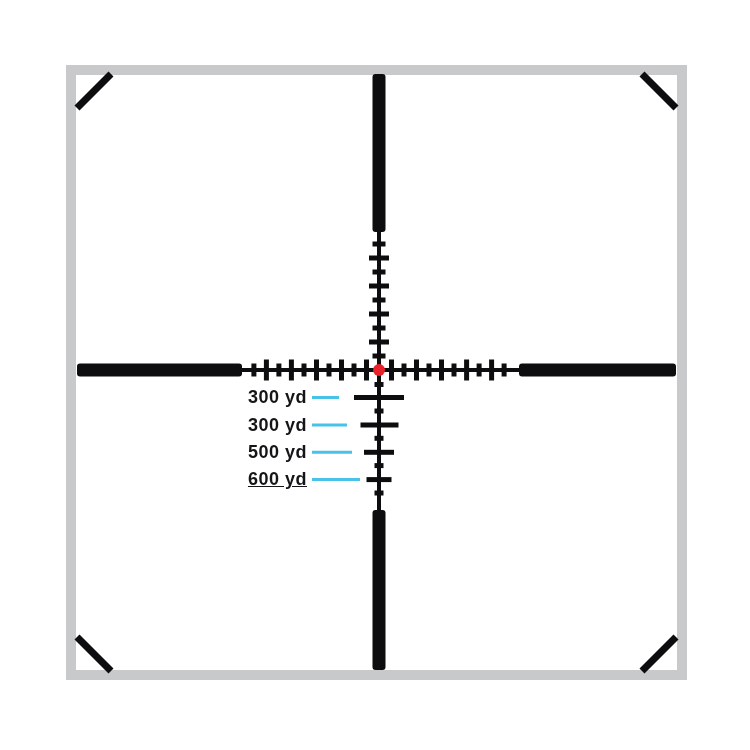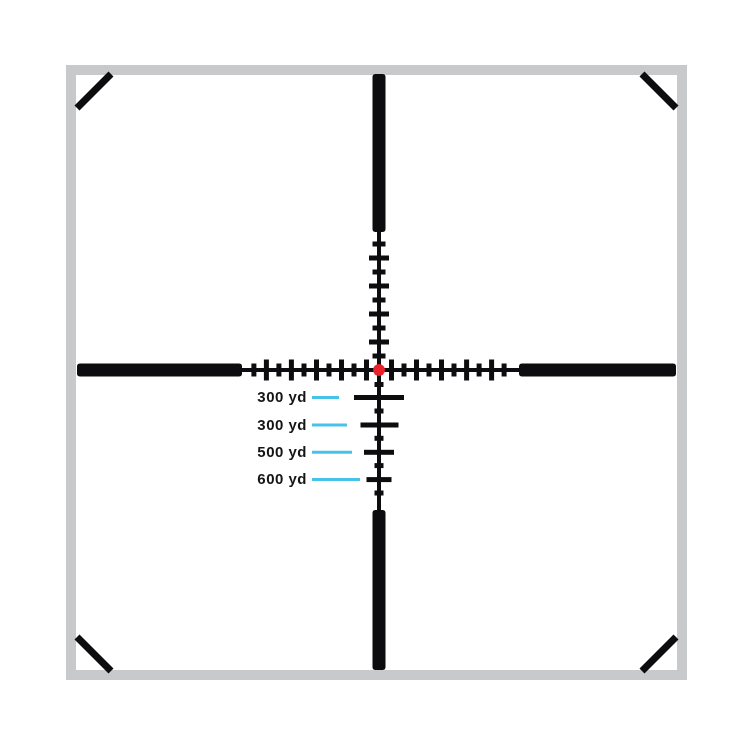--- a/index.html
+++ b/index.html
@@ -21,30 +21,30 @@
     position: absolute;
     left: 0;
     top: 0;
   }
   .yd-label {
     position: absolute;
     width: 76px;
     height: 22px;
     line-height: 22px;
     text-align: right;
-    font-size: 15px;
+    font-size: 18px;
     font-weight: 700;
     letter-spacing: 0.5px;
     color: #151518;
     left: 231px;
   }
   .lbl-300 { top: 386px; }
   .lbl-400 { top: 414px; }
   .lbl-500 { top: 441px; }
-  .lbl-600 { top: 468px; }
+  .lbl-600 { top: 468px; text-decoration: underline; }
 </style>
 </head>
 <body>
 
 <div class="stage">
 
   <svg width="750" height="750" viewBox="0 0 750 750">
 
     <rect x="71" y="70" width="611" height="605" fill="none" stroke="#c8c9cb" stroke-width="10"></rect>
 

